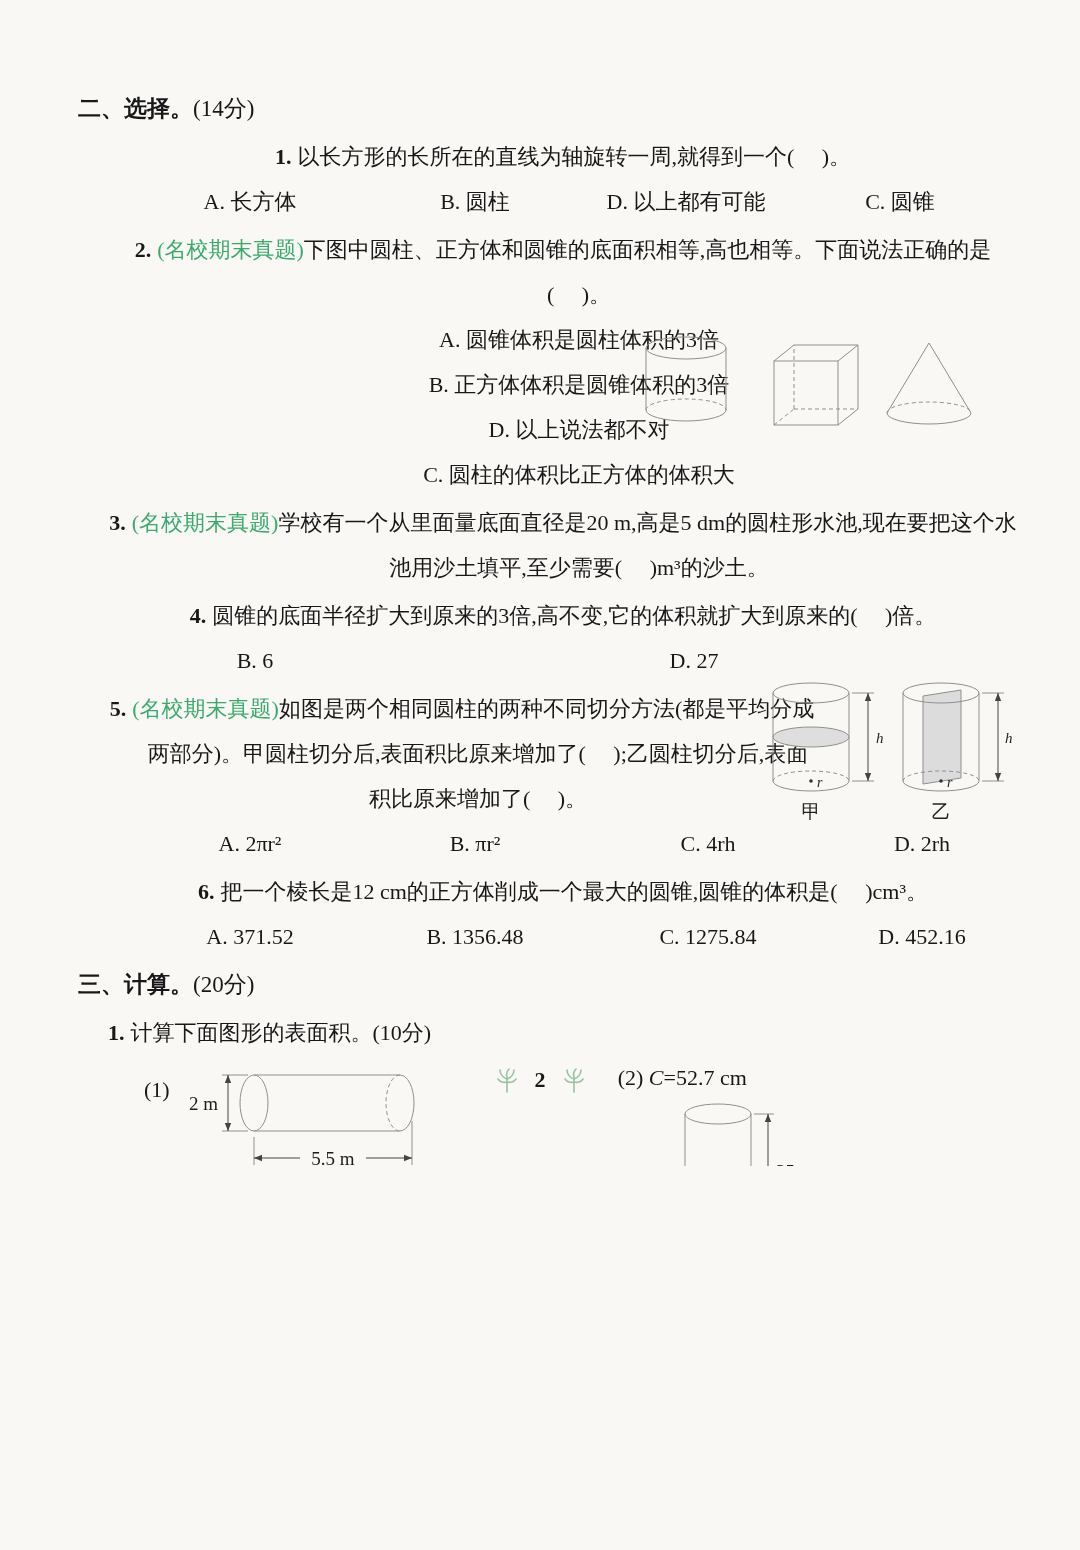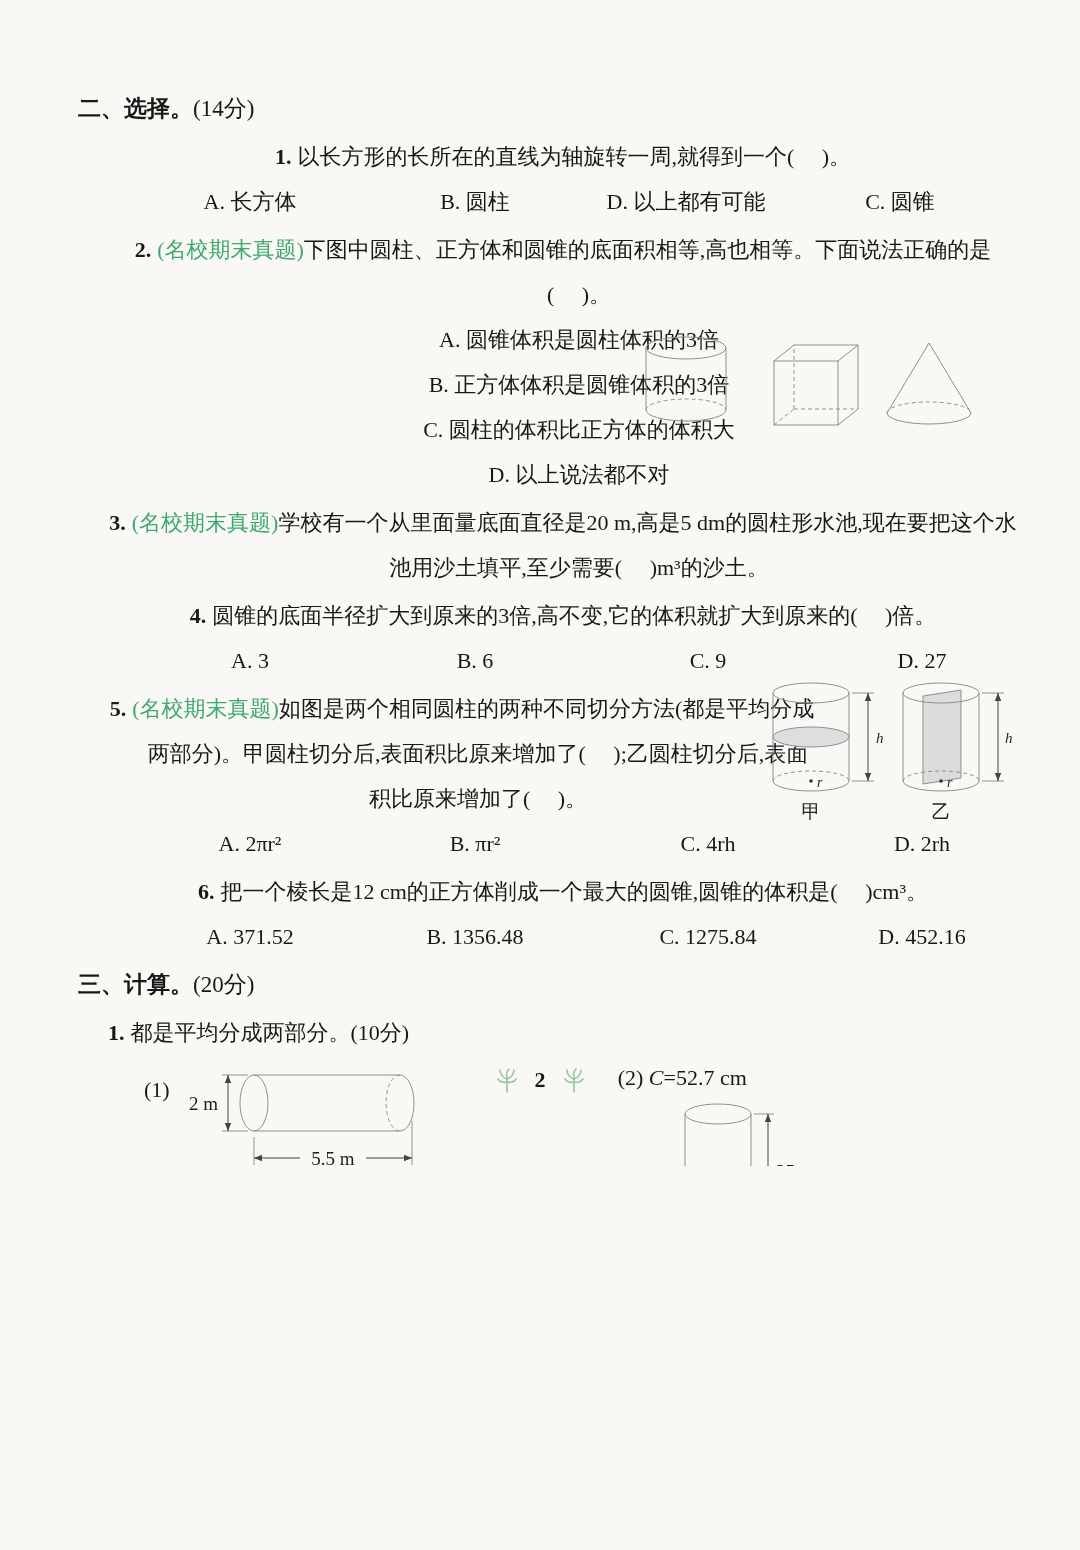--- a/index.html
+++ b/index.html
@@ -59,22 +59,22 @@
       </div>
     </div>
 
     <div class="q">
       <div class="q-text">
         <span class="q-num">2.</span><span class="tag">(名校期末真题)</span><span>下图中圆柱、正方体和圆锥的底面积相等,高也相等。下面说法正确的是(&nbsp;&nbsp;&nbsp;&nbsp;&nbsp;)。</span>
       </div>
       <div class="optlist">
         <div class="o">A. 圆锥体积是圆柱体积的3倍</div>
         <div class="o">B. 正方体体积是圆锥体积的3倍</div>
+        <div class="o">D. 以上说法都不对</div>
         <div class="o">C. 圆柱的体积比正方体的体积大</div>
-        <div class="o">D. 以上说法都不对</div>
       </div>
       <svg class="q2-fig" width="352" height="100" viewBox="0 0 352 100">
         <g stroke="#8f8f8f" fill="none" stroke-width="1">
           <ellipse cx="62" cy="17" rx="40" ry="11"></ellipse>
           <line x1="22" y1="17" x2="22" y2="79"></line>
           <line x1="102" y1="17" x2="102" y2="79"></line>
           <path d="M22,79 A40,11 0 0 0 102,79"></path>
           <path d="M22,79 A40,11 0 0 1 102,79" stroke-dasharray="4 3"></path>
         </g>
         <g stroke="#8f8f8f" fill="none" stroke-width="1">
@@ -103,23 +103,21 @@
       <div class="q-text">
         <span class="q-num">3.</span><span class="tag">(名校期末真题)</span><span>学校有一个从里面量底面直径是20 m,高是5 dm的圆柱形水池,现在要把这个水池用沙土填平,至少需要(&nbsp;&nbsp;&nbsp;&nbsp;&nbsp;)m³的沙土。</span>
       </div>
     </div>
 
     <div class="q">
       <div class="q-text">
         <span class="q-num">4.</span><span>圆锥的底面半径扩大到原来的3倍,高不变,它的体积就扩大到原来的(&nbsp;&nbsp;&nbsp;&nbsp;&nbsp;)倍。</span>
       </div>
       <div class="opts">
-        <span class="o o1">A. 3</span>
         <span class="o o2">B. 6</span>
-        <span class="o o3">C. 9</span>
         <span class="o o4">D. 27</span>
       </div>
     </div>
 
     <div class="q">
       <div class="q-text q5-text">
         <span class="q-num">5.</span><span class="tag">(名校期末真题)</span><span>如图是两个相同圆柱的两种不同切分方法(都是平均分成两部分)。甲圆柱切分后,表面积比原来增加了(&nbsp;&nbsp;&nbsp;&nbsp;&nbsp;);乙圆柱切分后,表面积比原来增加了(&nbsp;&nbsp;&nbsp;&nbsp;&nbsp;)。</span>
       </div>
       <div class="opts">
         <span class="o o1">A. 2πr²</span>
@@ -183,21 +181,21 @@
         <span class="o o3">C. 1275.84</span>
         <span class="o o4">D. 452.16</span>
       </div>
     </div>
 
     <div class="sec-header">
       <span class="sec-title">三、计算。</span><span class="sec-score">(20分)</span>
     </div>
 
     <div class="calc-item">
-      <span class="q-num">1.</span><span>都是平均分成两部分。(10分)</span>
+      <span class="q-num">1.</span><span>计算下面图形的表面积。(10分)</span>
     </div>
 
     <div class="figrow">
       <div class="fig1">
         <span class="figlabel">(1)</span>
         <svg width="270" height="112" viewBox="0 0 270 112">
           <g stroke="#8f8f8f" fill="none" stroke-width="1">
             <line x1="76" y1="14" x2="222" y2="14"></line>
             <line x1="76" y1="70" x2="222" y2="70"></line>
             <ellipse cx="76" cy="42" rx="14" ry="28"></ellipse>

